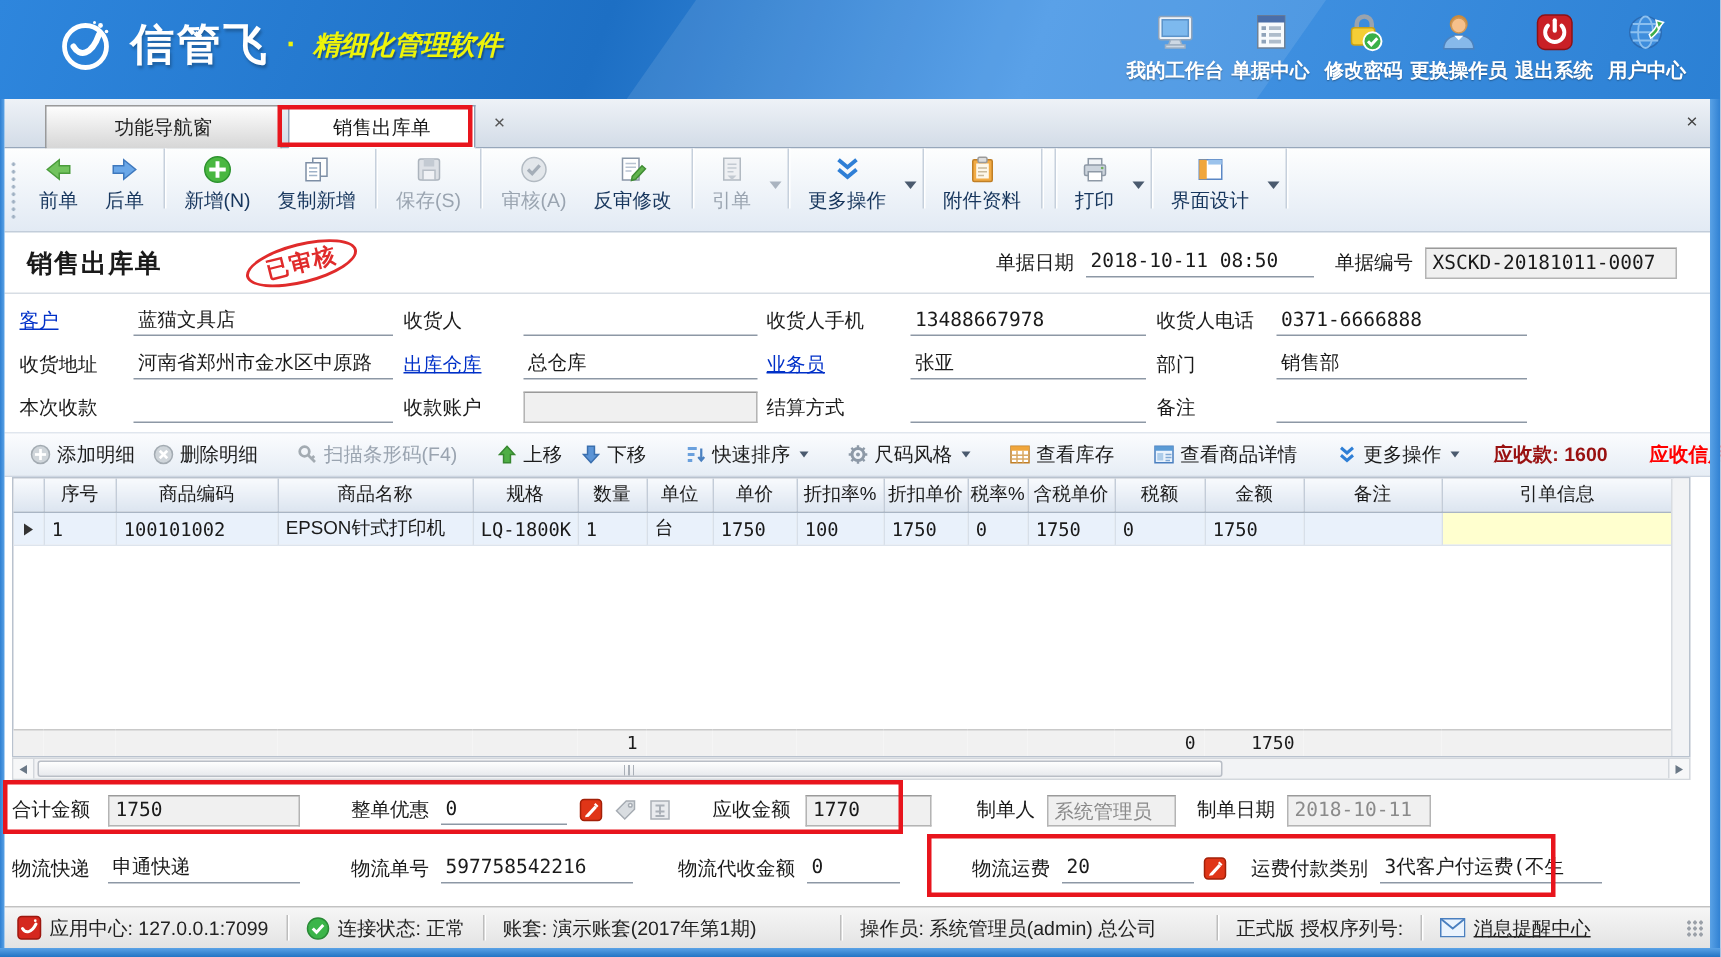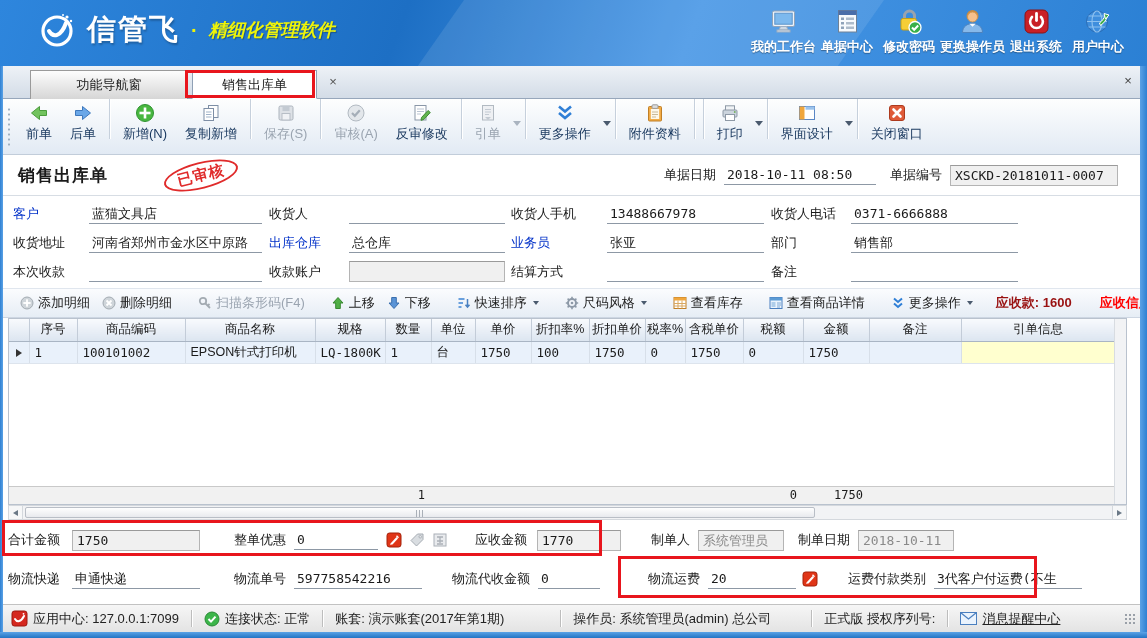--- a/index.html
+++ b/index.html
@@ -63,21 +63,21 @@
   .u-field{ border-bottom:1px solid #8d98a5; height:20px; line-height:19px; font-size:13px; padding:0 3px; }
   .s-field{ background:#f0f0f0; border:1px solid #b4b4b4; border-top-color:#9a9a9a; height:21px; line-height:19px;
     font-size:13px; padding:0 4px; }
   .doc-right .u-field{ width:152px; }
   .doc-right .s-field{ width:168px; }
 
   
   .form-grid{ position:absolute; left:3px; right:7px; top:196px; height:92px; padding:3px 0 0 10px;
     display:grid; grid-template-columns:76px 180px 80px 162px 96px 164px 80px 174px; grid-auto-rows:29px; align-items:center;}
   .form-grid .field-label{ padding-right:4px;}
-  .form-grid .field-label.blue{ color:#0030c8;}
+  .form-grid .field-label.blue{ color:#0030c8;text-decoration:underline;}
   .form-grid .u-field, .form-grid .s-field{ width:96%; }
 
   
   .grid-toolbar{ position:absolute; left:3px; right:7px; top:288px; height:30px;
     background:linear-gradient(#fbfcfe,#e6edf5); border-top:1px solid #e0e6ee; border-bottom:1px solid #cdd6e2;
     display:flex; align-items:center; padding-left:14px; gap:6px; white-space:nowrap;}
   .gt-btn{ display:flex; align-items:center; gap:4px; cursor:pointer; font-size:13px; color:#1c1c1c; padding:2px 3px;}
   .gt-btn.disabled{ color:#9aa4b0;}
   .gt-sep{ width:1px; height:20px; background:#c6d0dc; margin:0 4px; box-shadow:1px 0 0 #fff;}
   .gt-dd{ width:0; height:0; border-left:3.5px solid transparent; border-right:3.5px solid transparent; border-top:4.5px solid #4a5a6e; margin-left:2px;}
@@ -129,21 +129,21 @@
   .logi-row{ position:absolute; left:3px; right:7px; top:560px; height:38px; display:flex; align-items:center;}
   .l-lbl1{ margin-left:5px;}
   .u-express{ width:128px; margin-left:12px;}
   .l-lbl2{ margin-left:34px;}
   .u-track{ width:128px; margin-left:8px;}
   .l-lbl3{ margin-left:30px;}
   .u-cod{ width:62px; margin-left:8px;}
   .l-lbl4{ margin-left:48px;}
   .u-freight{ width:88px; margin-left:8px;}
   .icon-after{ margin-left:6px;}
-  .l-lbl5{ margin-left:30px;}
+  .l-lbl5{ margin-left:16px;}
   .u-ftype{ width:148px; margin-left:8px; overflow:hidden; white-space:nowrap;}
 
   
   .statusbar{ position:absolute; left:3px; right:7px; top:604px; height:28px;
     background:linear-gradient(#f6f6f6,#e3e3e3); border-top:1px solid #c2c2c2; display:flex; align-items:center; font-size:13px; color:#222;}
   .sb-item{ display:flex; align-items:center; gap:5px; white-space:nowrap;}
   .sb-sep{ width:1px; height:17px; background:#bdbdbd; box-shadow:1px 0 0 #fff; margin:0 12px;}
   .sb-link{ text-decoration:underline; cursor:pointer; color:#222;}
   .sb-grip{ margin-left:auto; margin-right:4px; width:12px; height:12px;
     background-image:radial-gradient(circle,#9aa0a8 1.2px,transparent 1.4px); background-size:4px 4px;}
@@ -415,29 +415,20 @@
               <rect x="8.5" y="3.5" width="9" height="3.2" fill="#9cc3ec"></rect>
             </svg>
         </span>
         <span class="lbl">界面设计</span>
       </div>
       <span class="dd-arrow"></span>
     </div>
 
     <div class="tb-sep"></div>
 
-    <div class="tb-btn">
-      <span>
-        <svg width="20" height="20" viewBox="0 0 20 20">
-            <rect x="2.5" y="2.5" width="15" height="15" rx="2.5" fill="#df5b39" stroke="#ad3a1e"></rect>
-            <path d="M6.5 6.5 L13.5 13.5 M13.5 6.5 L6.5 13.5" stroke="#fff" stroke-width="2.6" stroke-linecap="round"></path>
-          </svg>
-      </span>
-      <span class="lbl">关闭窗口</span>
-    </div>
   </div>
 
   <div class="doc-header">
     <span class="doc-title">销售出库单</span>
     <span class="stamp">已审核</span>
     <div class="doc-right">
       <span class="field-label">单据日期</span>
       <span class="u-field mono">2018-10-11 08:50</span>
       <span class="field-label" style="margin-left:6px;">单据编号</span>
       <span class="s-field mono">XSCKD-20181011-0007</span>

